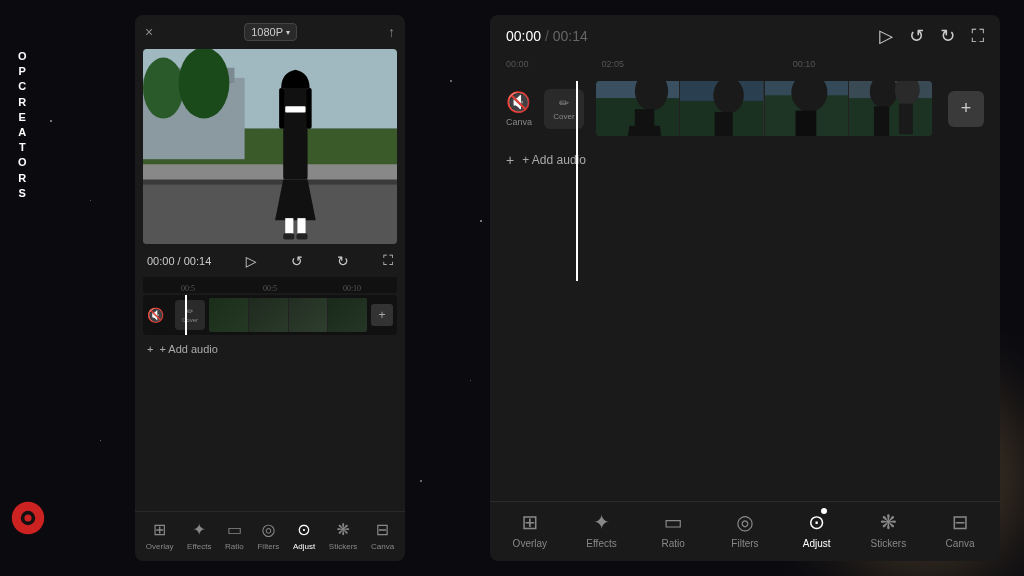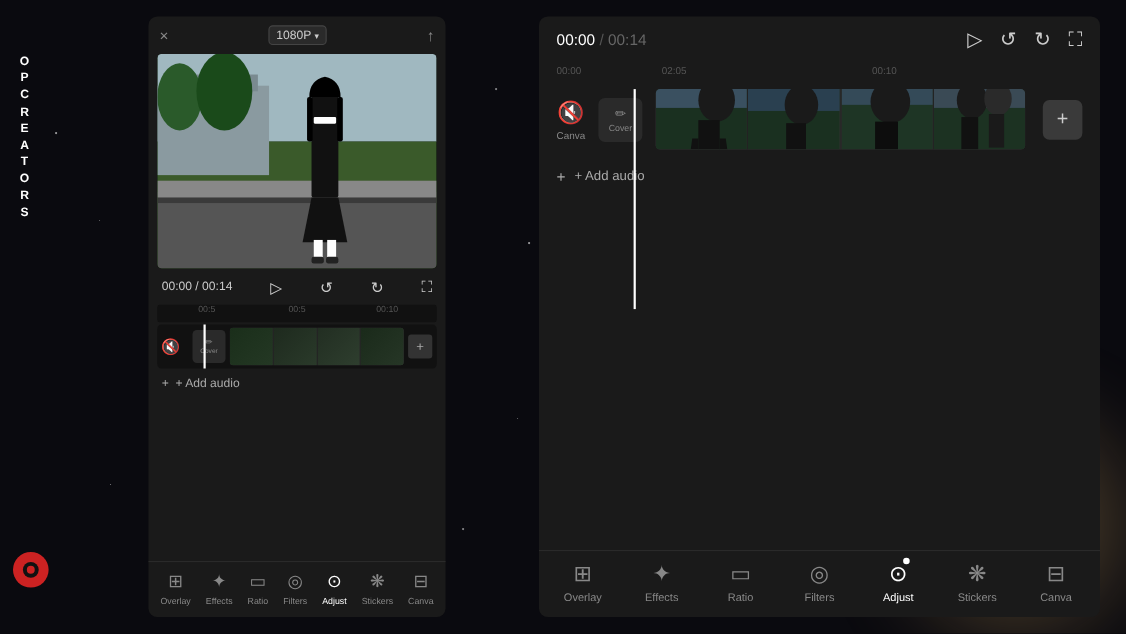--- a/index.html
+++ b/index.html
@@ -124,22 +124,23 @@
     .timeline-mini {
       padding: 0 8px;
       height: 60px;
       position: relative;
     }
     .timeline-ruler {
       height: 16px;
       background: #111;
       border-radius: 2px;
       display: flex;
-      align-items: flex-start;
+      align-items: flex-end;
       padding: 0 4px;
+      font-family: Liberation Serif, serif;
     }
     .ruler-mark {
       color: #555;
       font-size: 8px;
       flex: 1;
       text-align: center;
     }
     .timeline-track {
       height: 40px;
       background: #111;

